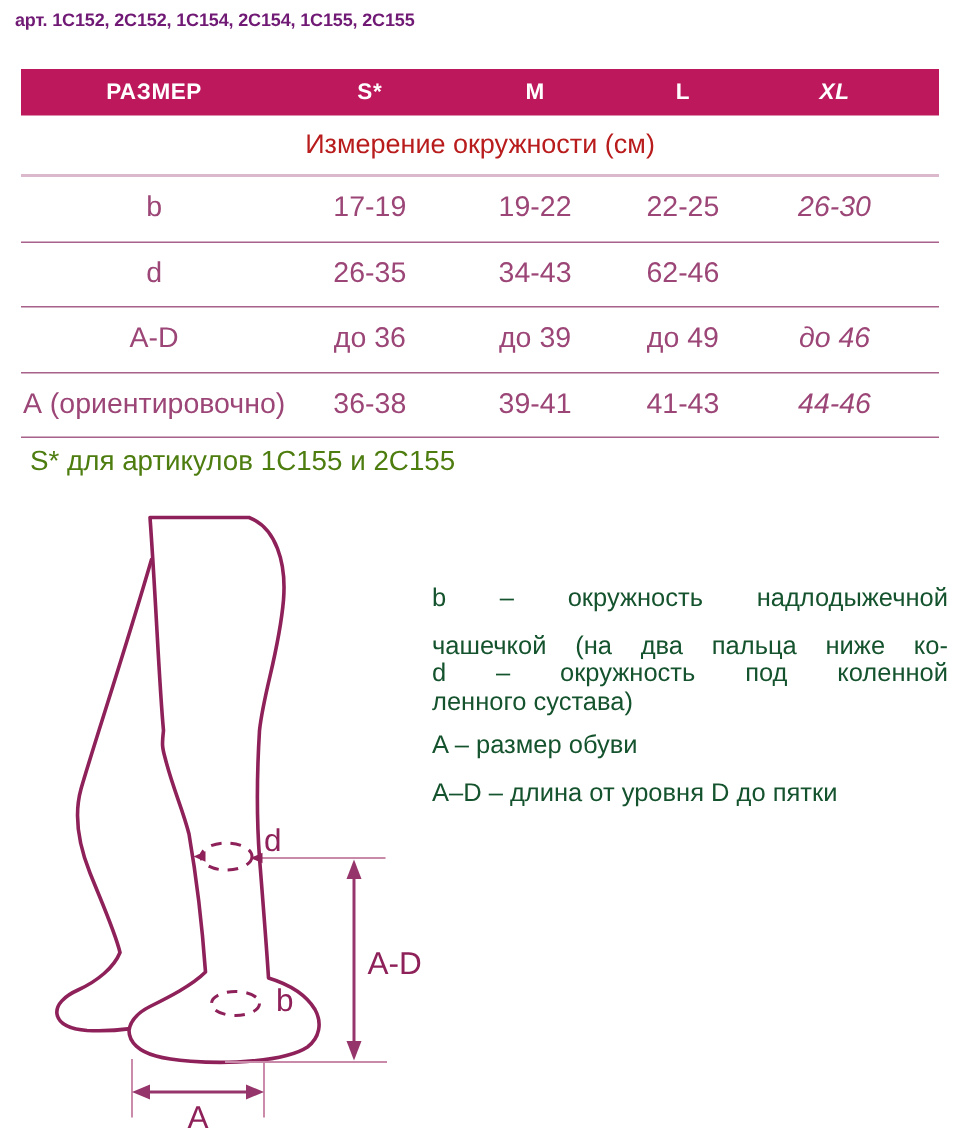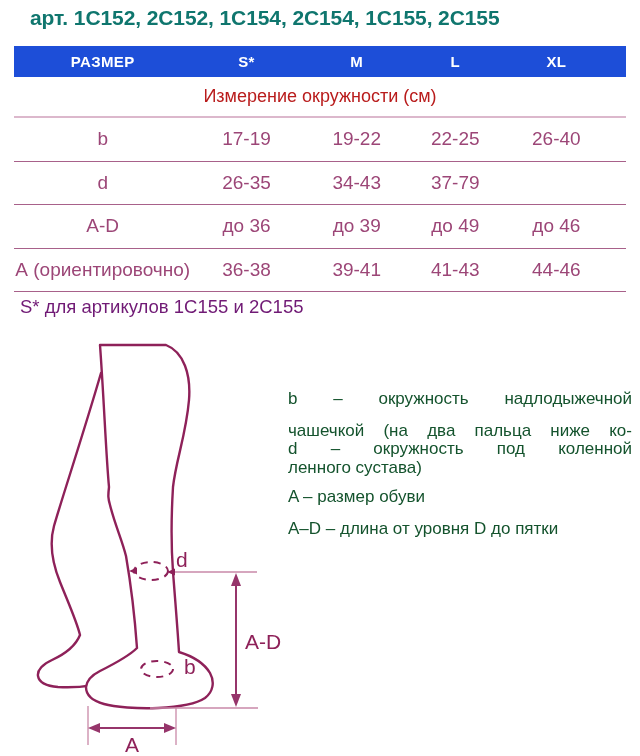--- a/index.html
+++ b/index.html
@@ -1,47 +1,47 @@
 <!DOCTYPE html>
 <html><head>
 <meta charset="utf-8">
 <style>
   html,body { margin:0; padding:0; background:#ffffff; }
   .page {
     position:relative; width:640px; height:756px; background:#ffffff;
     font-family:"Liberation Sans", sans-serif; overflow:hidden;
   }
   .title {
-    position:absolute; left:30px; top:6px;
-    font-size:21px; font-weight:bold; color:#0f766e; letter-spacing:-0.1px;
+    position:absolute; left:10px; top:6px;
+    font-size:12px; font-weight:bold; color:#701a75; letter-spacing:-0.1px;
   }
   .sizes-table { position:absolute; left:14px; top:46px; width:612px; }
   .thead {
     display:grid; grid-template-columns:29% 18% 18% 16.5% 18.5%;
-    background:#1d4ed8; height:31px; align-items:center;
+    background:#be185d; height:31px; align-items:center;
   }
   .hcell {
     color:#ffffff; font-weight:bold; font-size:15px; text-align:center; letter-spacing:0.4px;
   }
   .subheader {
     height:39px; display:flex; align-items:center; justify-content:center;
     color:#b91c1c; font-size:18px; border-bottom:2px solid #DCB8CC;
   }
   .trow {
     display:grid; grid-template-columns:29% 18% 18% 16.5% 18.5%;
     height:42.5px; align-items:center;
     border-bottom:1.5px solid #A8618A;
     color:#9C4677; font-size:19px;
   }
   .cell { text-align:center; }
   .thead .hcell:nth-child(4), .trow .cell:nth-child(4) { padding-right:14px; }
-  .thead .hcell:nth-child(5), .trow .cell:nth-child(5) { padding-right:26px; }
+  .thead .hcell:nth-child(5), .trow .cell:nth-child(5) { padding-right:26px;font-style:italic; }
   .footnote {
     position:absolute; left:20px; top:296px;
-    font-size:18.5px; color:#701a75;
+    font-size:18.5px; color:#4d7c0f;
   }
   .figure-svg { position:absolute; left:0; top:330px; }
   .legend {
     position:absolute; left:288px; top:390px; width:344px;
     color:#14532d; font-size:17px; line-height:18.5px;
   }
   .lpara { margin:0 0 13px 0; }
   .lpara.tight { margin-bottom:11px; }
   .jline { text-align:justify; text-align-last:justify; }
   .fig-label { font-size:21px; fill:#8E2159; font-family:"Liberation Sans",sans-serif; }
@@ -62,28 +62,28 @@
       <div class="hcell">XL</div>
     </div>
 
     <div class="subheader">Измерение окружности (см)</div>
 
     <div class="trow">
       <div class="cell">b</div>
       <div class="cell">17-19</div>
       <div class="cell">19-22</div>
       <div class="cell">22-25</div>
-      <div class="cell">26-40</div>
+      <div class="cell">26-30</div>
     </div>
 
     <div class="trow">
       <div class="cell">d</div>
       <div class="cell">26-35</div>
       <div class="cell">34-43</div>
-      <div class="cell">37-79</div>
+      <div class="cell">62-46</div>
     </div>
 
     <div class="trow">
       <div class="cell">A-D</div>
       <div class="cell">до 36</div>
       <div class="cell">до 39</div>
       <div class="cell">до 49</div>
       <div class="cell">до 46</div>
     </div>
 

